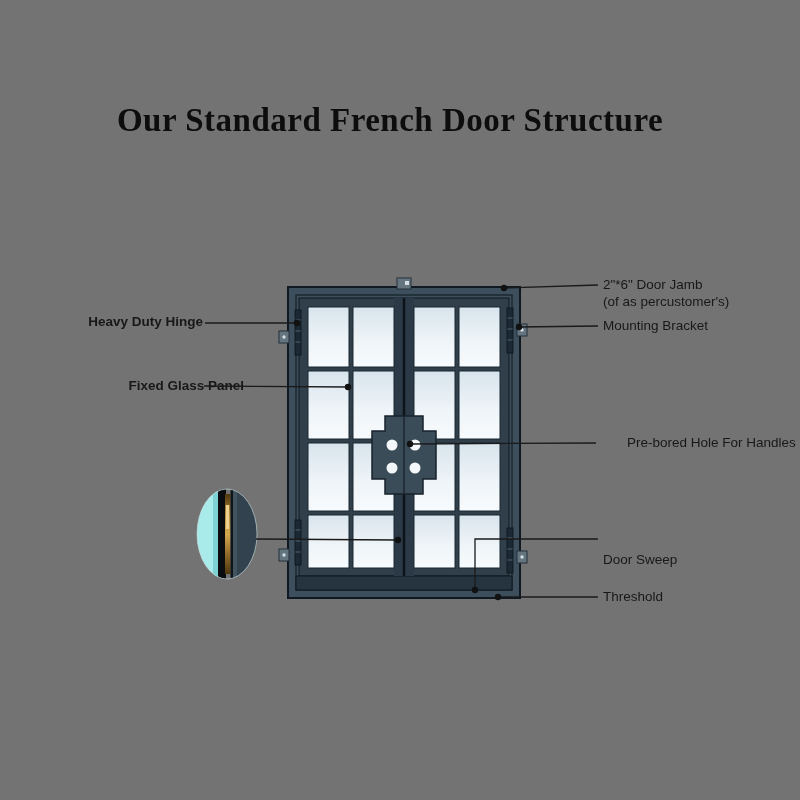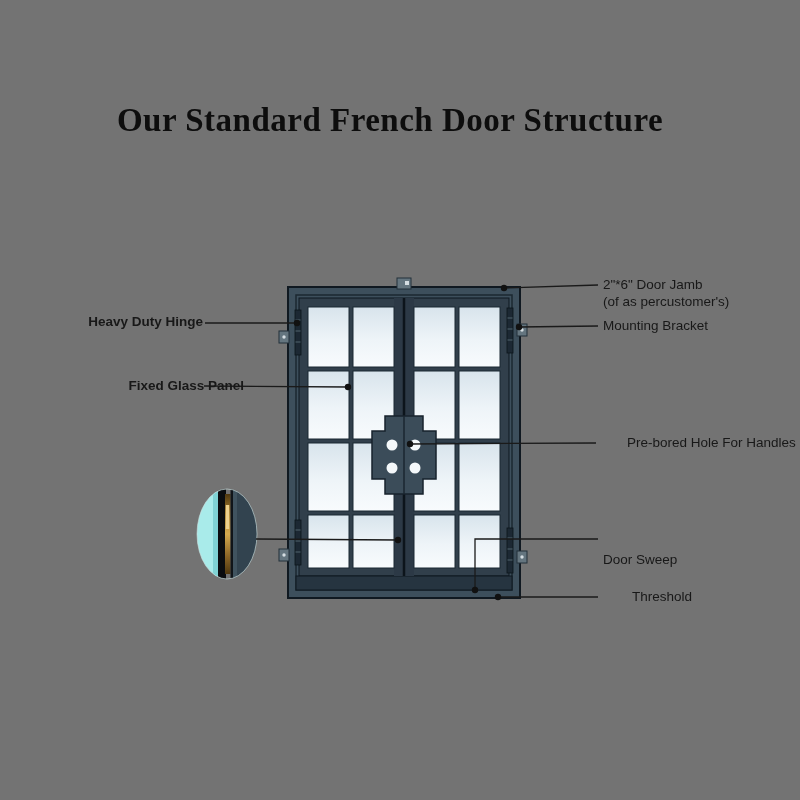--- a/index.html
+++ b/index.html
@@ -12,21 +12,21 @@
   .lbl{position:absolute;font-size:13.5px;line-height:16.5px;color:#181818;
        white-space:pre-line;z-index:3;}
   .lbl.right-align{text-align:right;font-weight:bold;}
   #lbl-hinge{left:0;width:203px;top:314px;}
   #lbl-glass{left:0;width:244px;top:378px;}
   #lbl-flush{left:31px;top:501px;}
   #lbl-jamb{left:603px;top:277px;}
   #lbl-bracket{left:603px;top:318px;}
   #lbl-prebored{left:603px;top:435px;margin-left:24px;}
   #lbl-sweep{left:603px;top:552px;}
-  #lbl-threshold{left:632px;top:589px;}
+  #lbl-threshold{left:603px;top:589px;}
 </style>
 </head>
 <body>
 
 <div id="canvas">
 
   <div class="title">Our Standard French Door Structure</div>
 
   <svg id="door-svg" width="800" height="800" viewBox="0 0 800 800">
     <defs>

